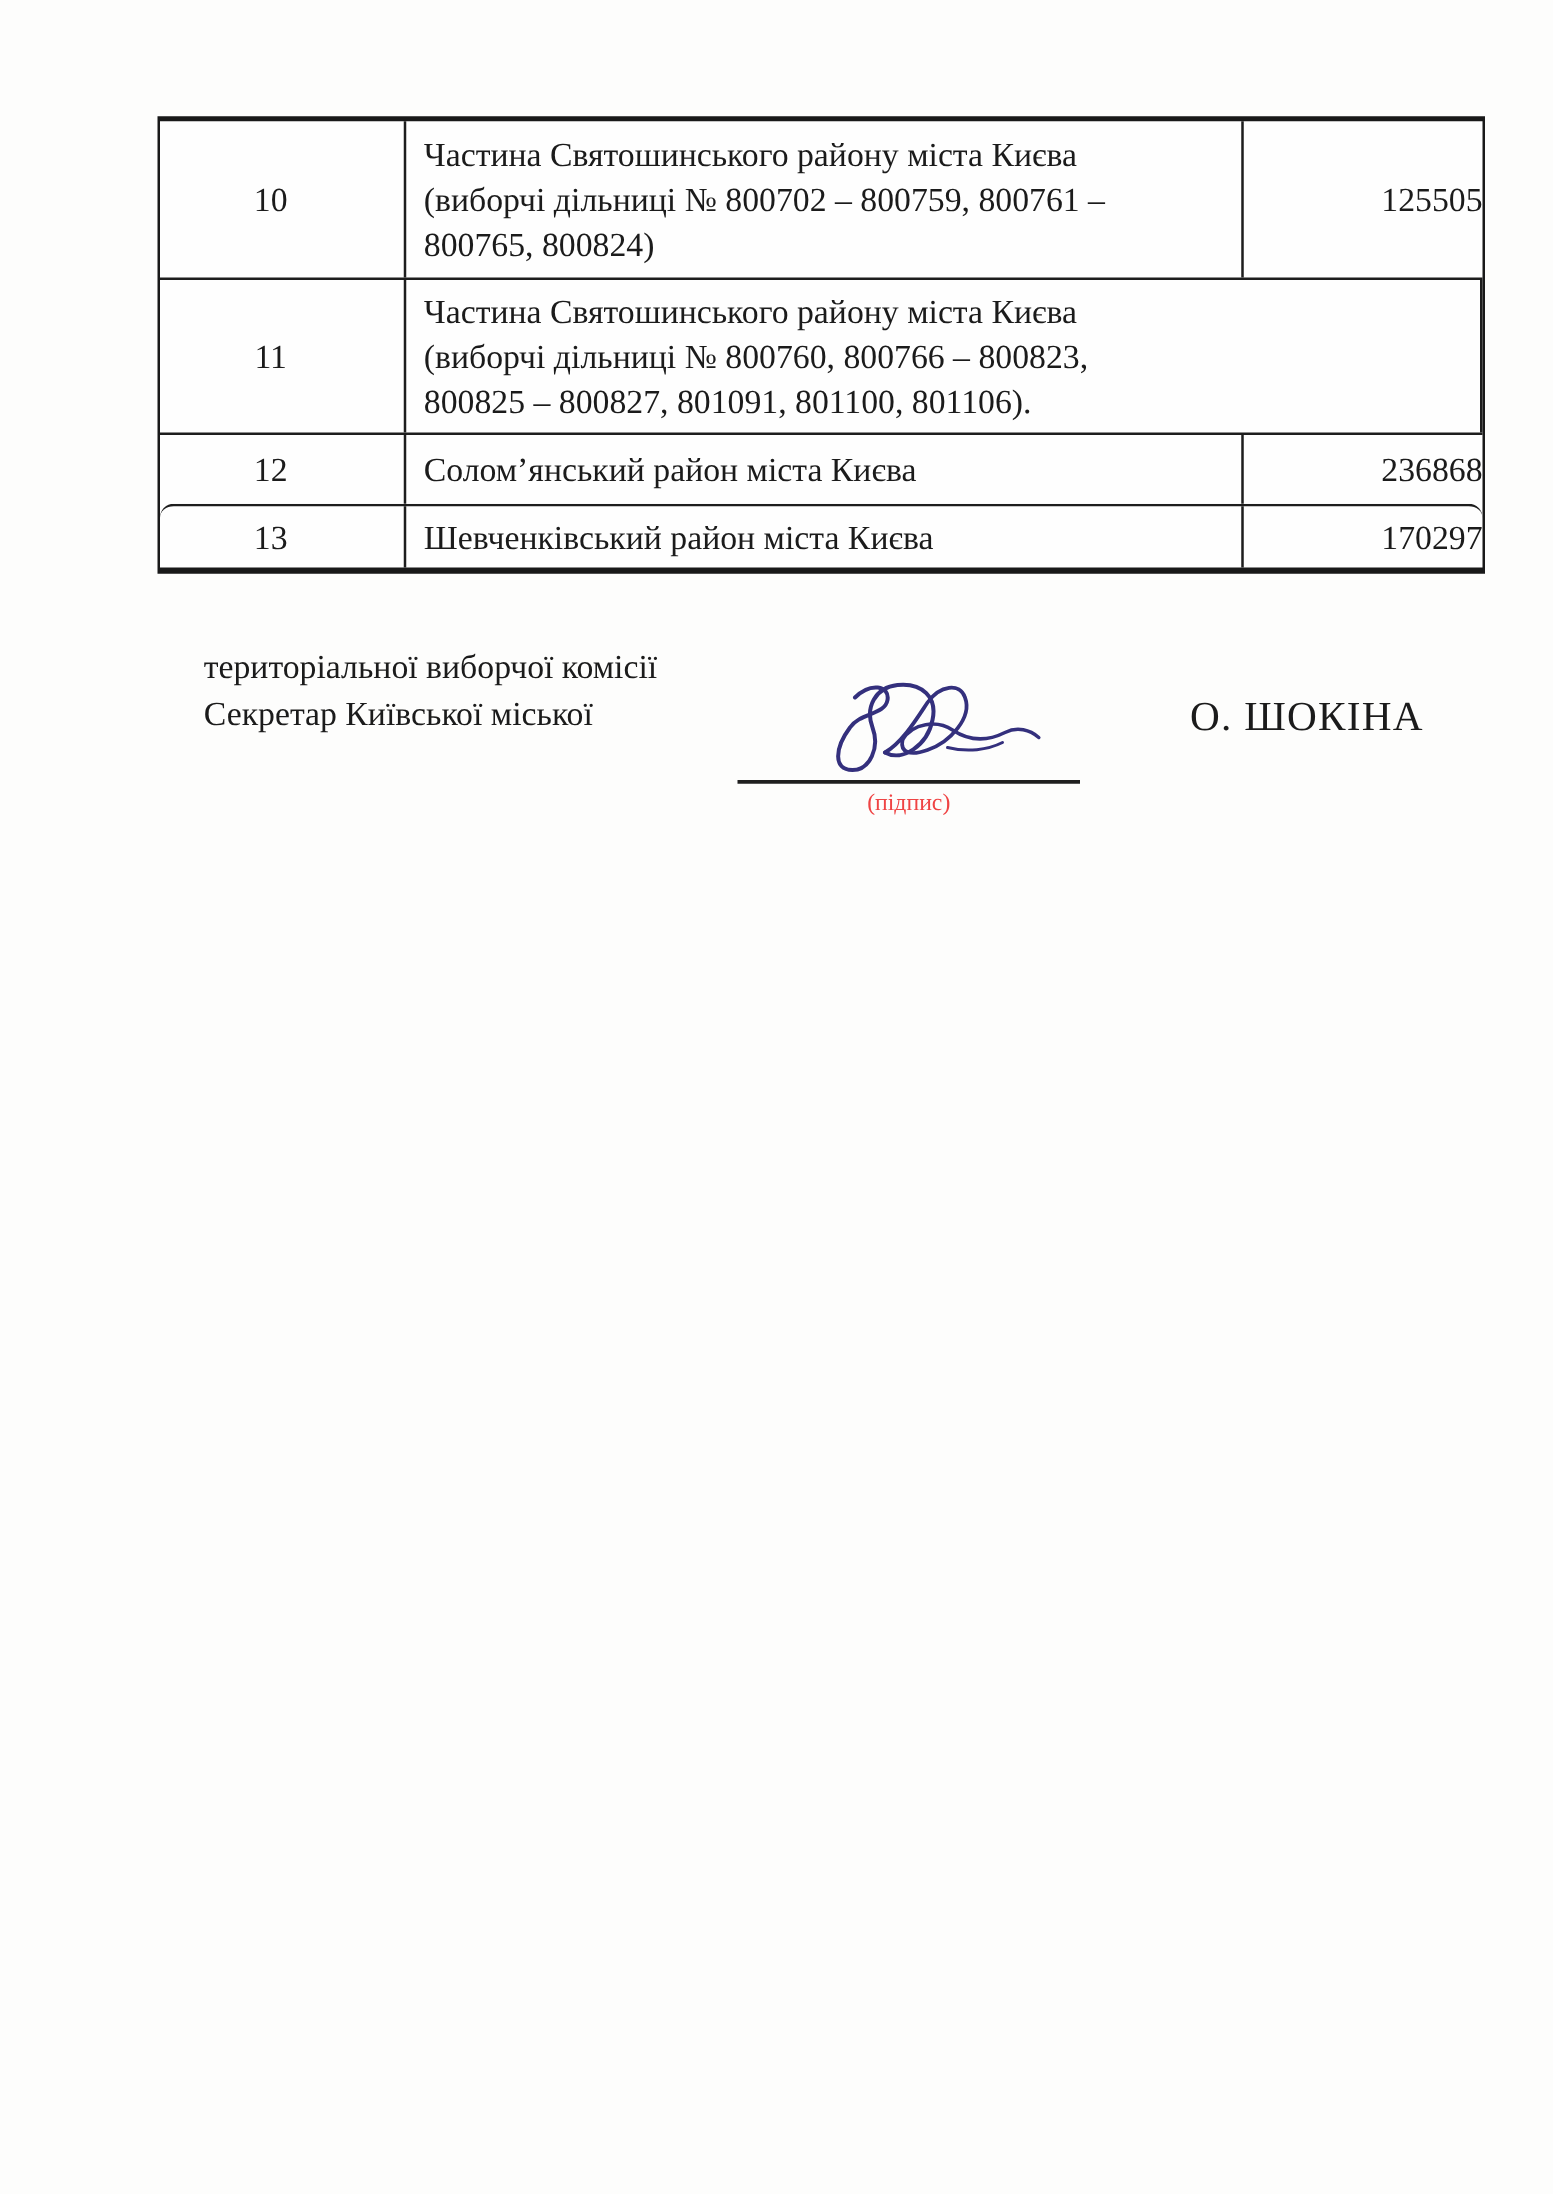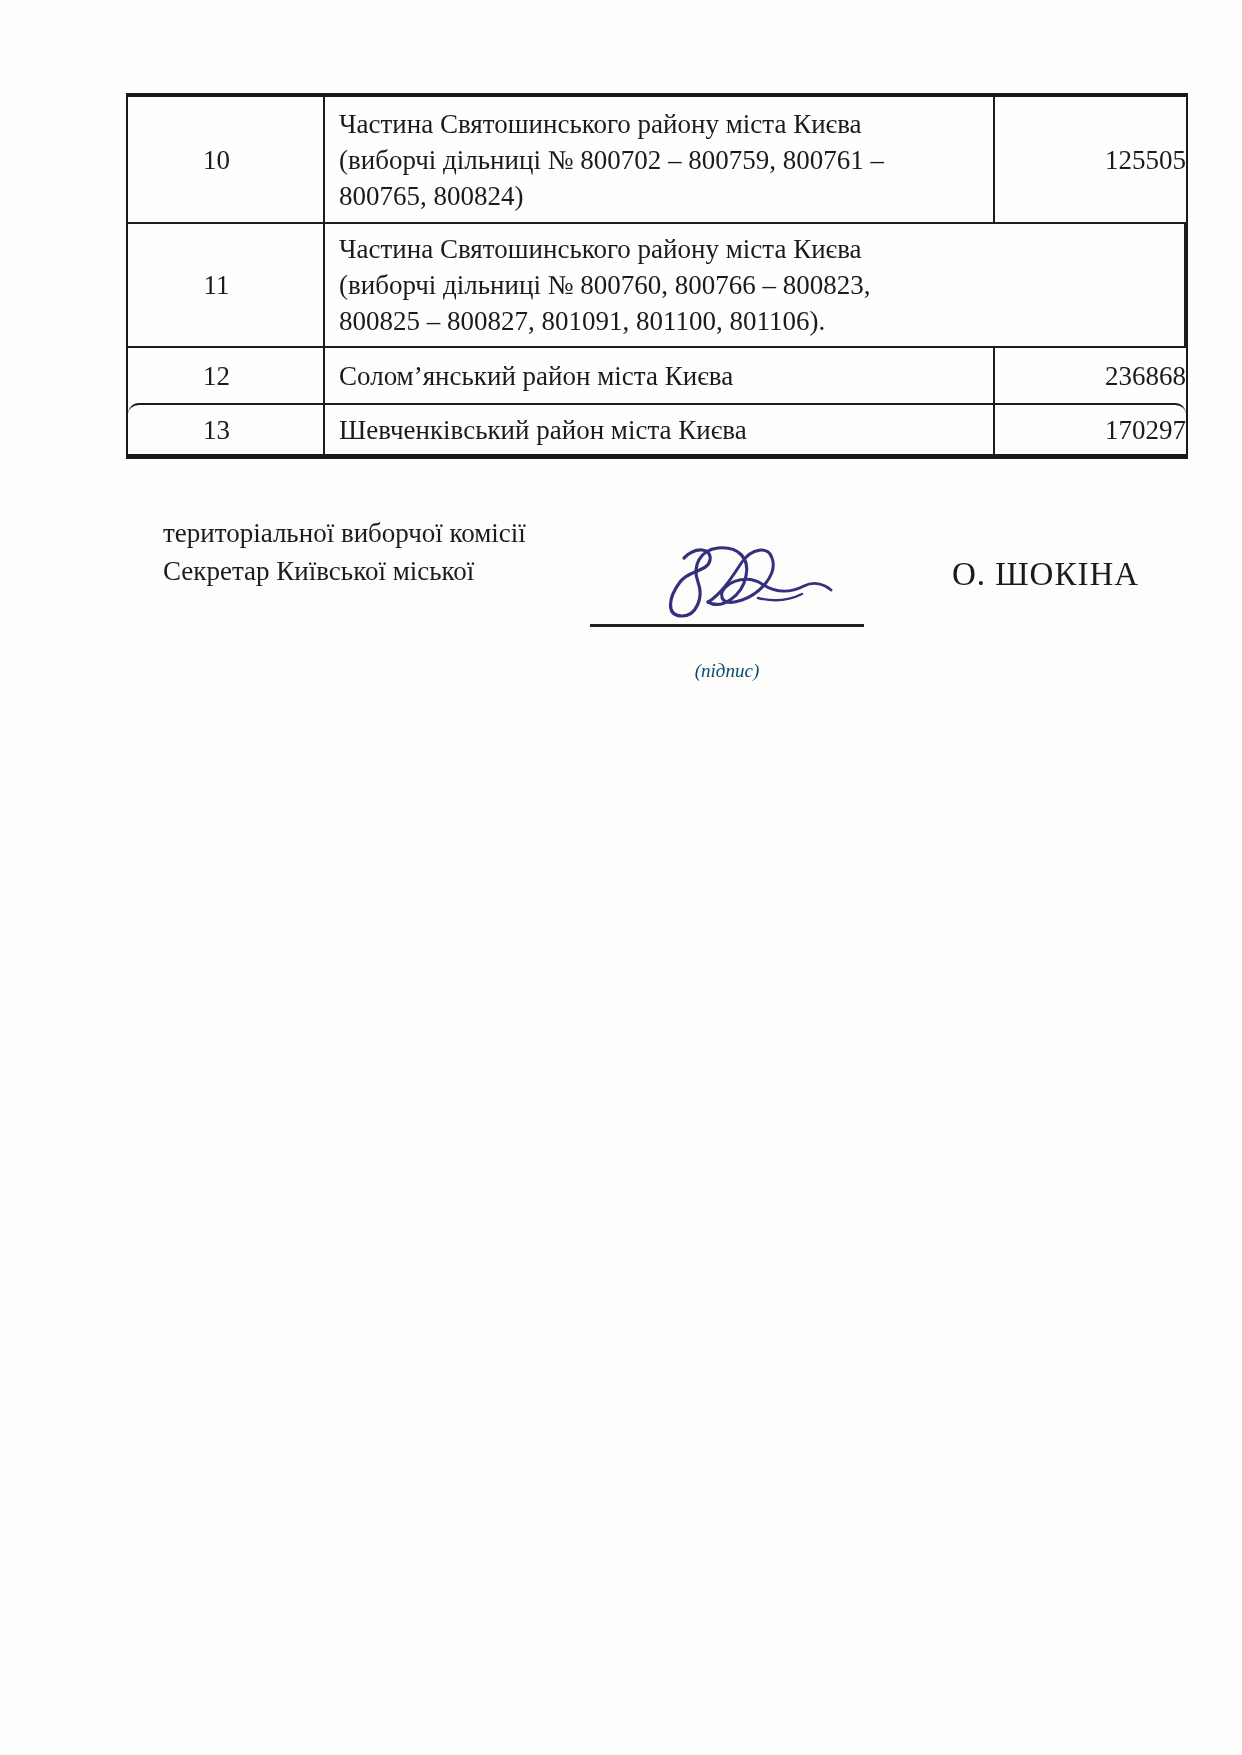--- a/index.html
+++ b/index.html
@@ -51,22 +51,22 @@
     font-size:27px;line-height:38px;white-space:nowrap;
   }
   .sig-scribble{
     position:absolute;left:638px;top:536px;width:196px;height:96px;
   }
   .sig-line{
     position:absolute;left:590px;top:624px;width:274px;height:3px;
     background:#1f1f1f;
   }
   .sig-caption{
-    position:absolute;left:590px;top:660px;width:274px;
-    text-align:center;font-size:19px;color:#0c4a6e;font-style:italic;
+    position:absolute;left:590px;top:632px;width:274px;
+    text-align:center;font-size:19px;color:#ef4444;
   }
   .sig-name{
     position:absolute;left:952px;top:556px;
     font-size:33px;white-space:nowrap;letter-spacing:1px;
   }
 </style>
 </head>
 <body>
 
 <div class="page">

